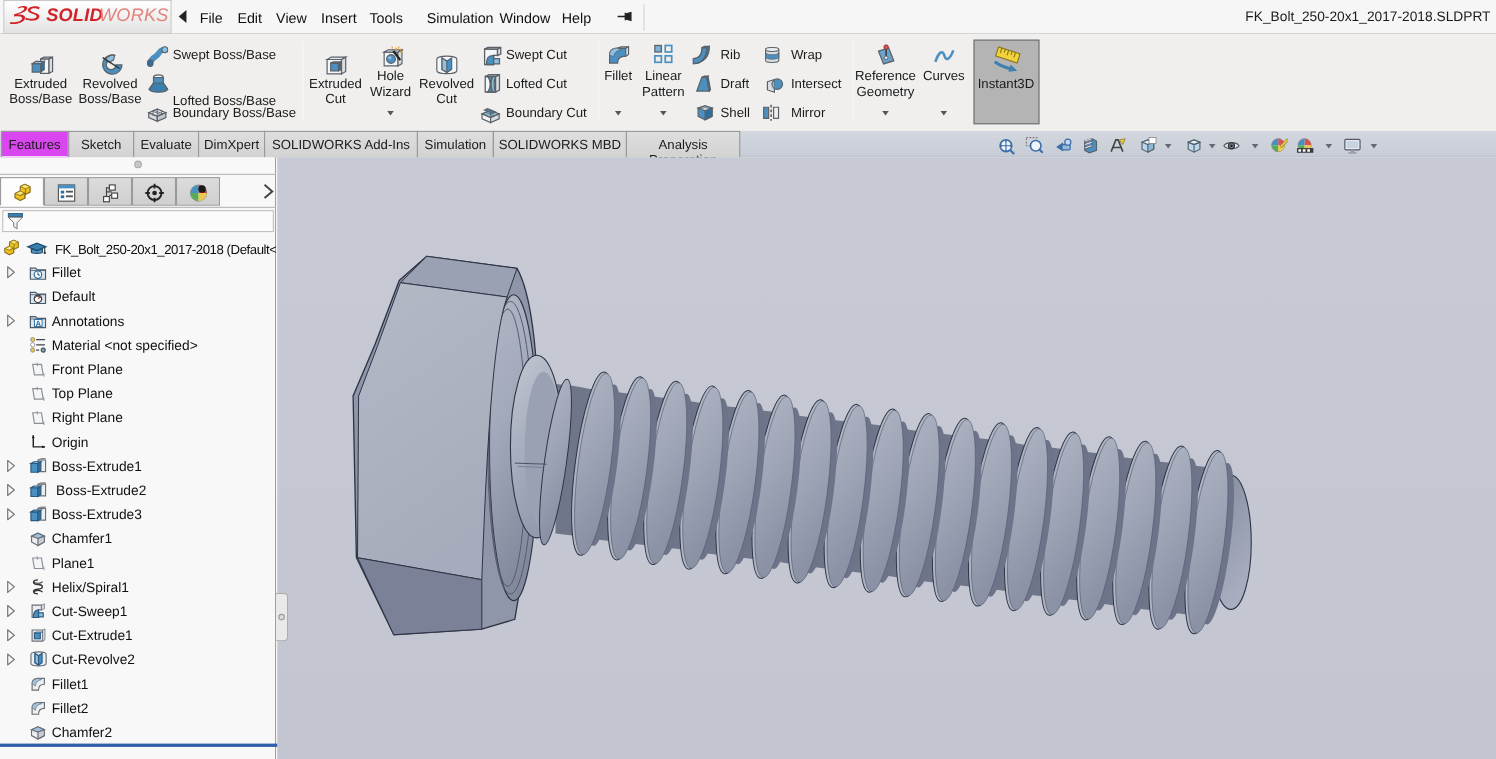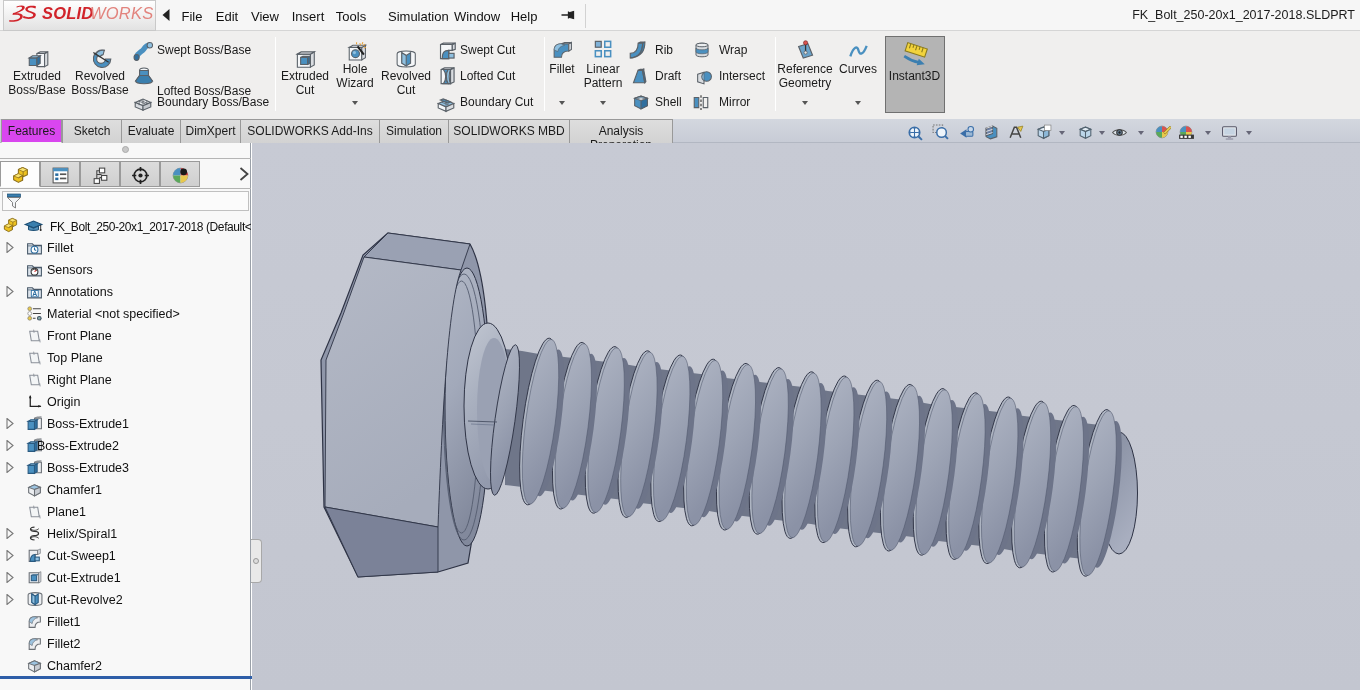--- a/index.html
+++ b/index.html
@@ -508,21 +508,21 @@
     <path d="M8 8 L8 10 L9.6 10.8" stroke="#2a6ca0" fill="none"></path>
   </svg>
 <div class="treerow" style="left:47px;top:241px">Fillet</div>
 <svg class="abs" style="left:26px;top:261px" width="17" height="17" viewBox="0 0 16 16">
     <path d="M1.5 4.5 L6 4.5 L7.5 6 L14.5 6 L14.5 14 L1.5 14 Z" fill="#dce4ec" stroke="#4a5a6a"></path>
 <path d="M1.5 6.5 L14.5 6.5" stroke="#4a5a6a" stroke-width="0.7"></path>
     <circle cx="8" cy="10" r="3.2" fill="#fff" stroke="#333"></circle>
     <path d="M8 10 L10 8.4" stroke="#c33" stroke-width="1.1"></path>
     <path d="M5.5 9 A3.2 3.2 0 0 1 10.5 9" stroke="#333" fill="none" stroke-width="0.8"></path>
   </svg>
-<div class="treerow" style="left:47px;top:263px">Sensors</div>
+<div class="treerow" style="left:47px;top:263px">Default</div>
 <svg class="abs" style="left:6px;top:286px" width="8" height="11" viewBox="0 0 8 11">
     <path d="M1 0.5 L7 5.5 L1 10.5 Z" fill="none" stroke="#777" stroke-width="1.1"></path>
   </svg>
 <svg class="abs" style="left:26px;top:283px" width="17" height="17" viewBox="0 0 16 16">
     <path d="M1.5 4.5 L6 4.5 L7.5 6 L14.5 6 L14.5 14 L1.5 14 Z" fill="#dce4ec" stroke="#4a5a6a"></path>
 <path d="M1.5 6.5 L14.5 6.5" stroke="#4a5a6a" stroke-width="0.7"></path>
     <rect x="5" y="7" width="6.5" height="6" fill="#fff" stroke="#2a6ca0" stroke-width="0.8"></rect>
     <text x="8.2" y="12.3" font-size="6.5" font-weight="bold" fill="#2a6ca0" text-anchor="middle" font-family="Liberation Sans">A</text>
   </svg>
 <div class="treerow" style="left:47px;top:285px">Annotations</div>
@@ -570,21 +570,21 @@
 <svg class="abs" style="left:6px;top:440px" width="8" height="11" viewBox="0 0 8 11">
     <path d="M1 0.5 L7 5.5 L1 10.5 Z" fill="none" stroke="#777" stroke-width="1.1"></path>
   </svg>
 <svg class="abs" style="left:26px;top:437px" width="17" height="17" viewBox="0 0 16 16">
     <path d="M8 3 L14.5 3 L14.5 13 L8 13 Z" fill="#eceef1" stroke="#6b7076"></path>
 <path d="M8 3 L10.5 1.8 L14.5 1.8 Z" fill="#d8dbe0" stroke="#6b7076" stroke-width="0.6"></path>
 <path d="M2 6 L8 6 L8 13.5 L2 13.5 Z" fill="#4a90c0" stroke="#2a5a80"></path>
 <path d="M2 6 L4.5 4.5 L10.5 4.5 L8 6 Z" fill="#8fc0e0" stroke="#2a5a80"></path>
 <path d="M8 6 L10.5 4.5 L10.5 12 L8 13.5 Z" fill="#2f6f9f" stroke="#2a5a80"></path>
   </svg>
-<div class="treerow" style="left:37px;top:439px">Boss-Extrude2</div>
+<div class="treerow" style="left:51px;top:439px">Boss-Extrude2</div>
 <svg class="abs" style="left:6px;top:462px" width="8" height="11" viewBox="0 0 8 11">
     <path d="M1 0.5 L7 5.5 L1 10.5 Z" fill="none" stroke="#777" stroke-width="1.1"></path>
   </svg>
 <svg class="abs" style="left:26px;top:459px" width="17" height="17" viewBox="0 0 16 16">
     <path d="M8 3 L14.5 3 L14.5 13 L8 13 Z" fill="#eceef1" stroke="#6b7076"></path>
 <path d="M8 3 L10.5 1.8 L14.5 1.8 Z" fill="#d8dbe0" stroke="#6b7076" stroke-width="0.6"></path>
 <path d="M2 6 L8 6 L8 13.5 L2 13.5 Z" fill="#4a90c0" stroke="#2a5a80"></path>
 <path d="M2 6 L4.5 4.5 L10.5 4.5 L8 6 Z" fill="#8fc0e0" stroke="#2a5a80"></path>
 <path d="M8 6 L10.5 4.5 L10.5 12 L8 13.5 Z" fill="#2f6f9f" stroke="#2a5a80"></path>
   </svg>

